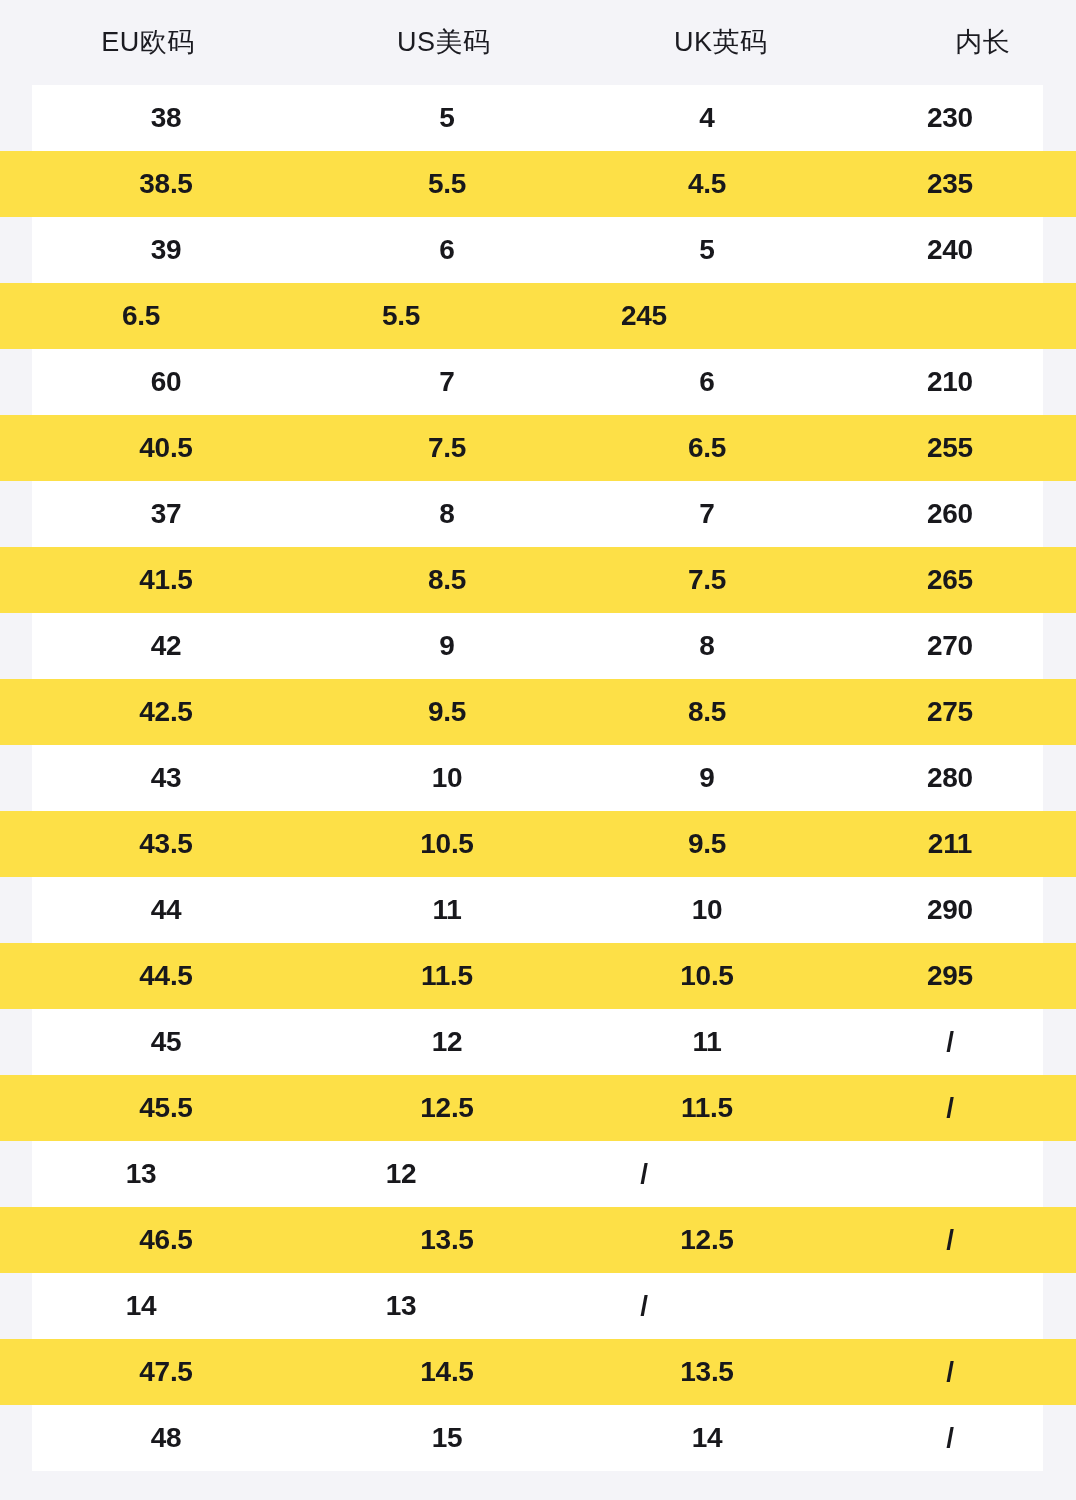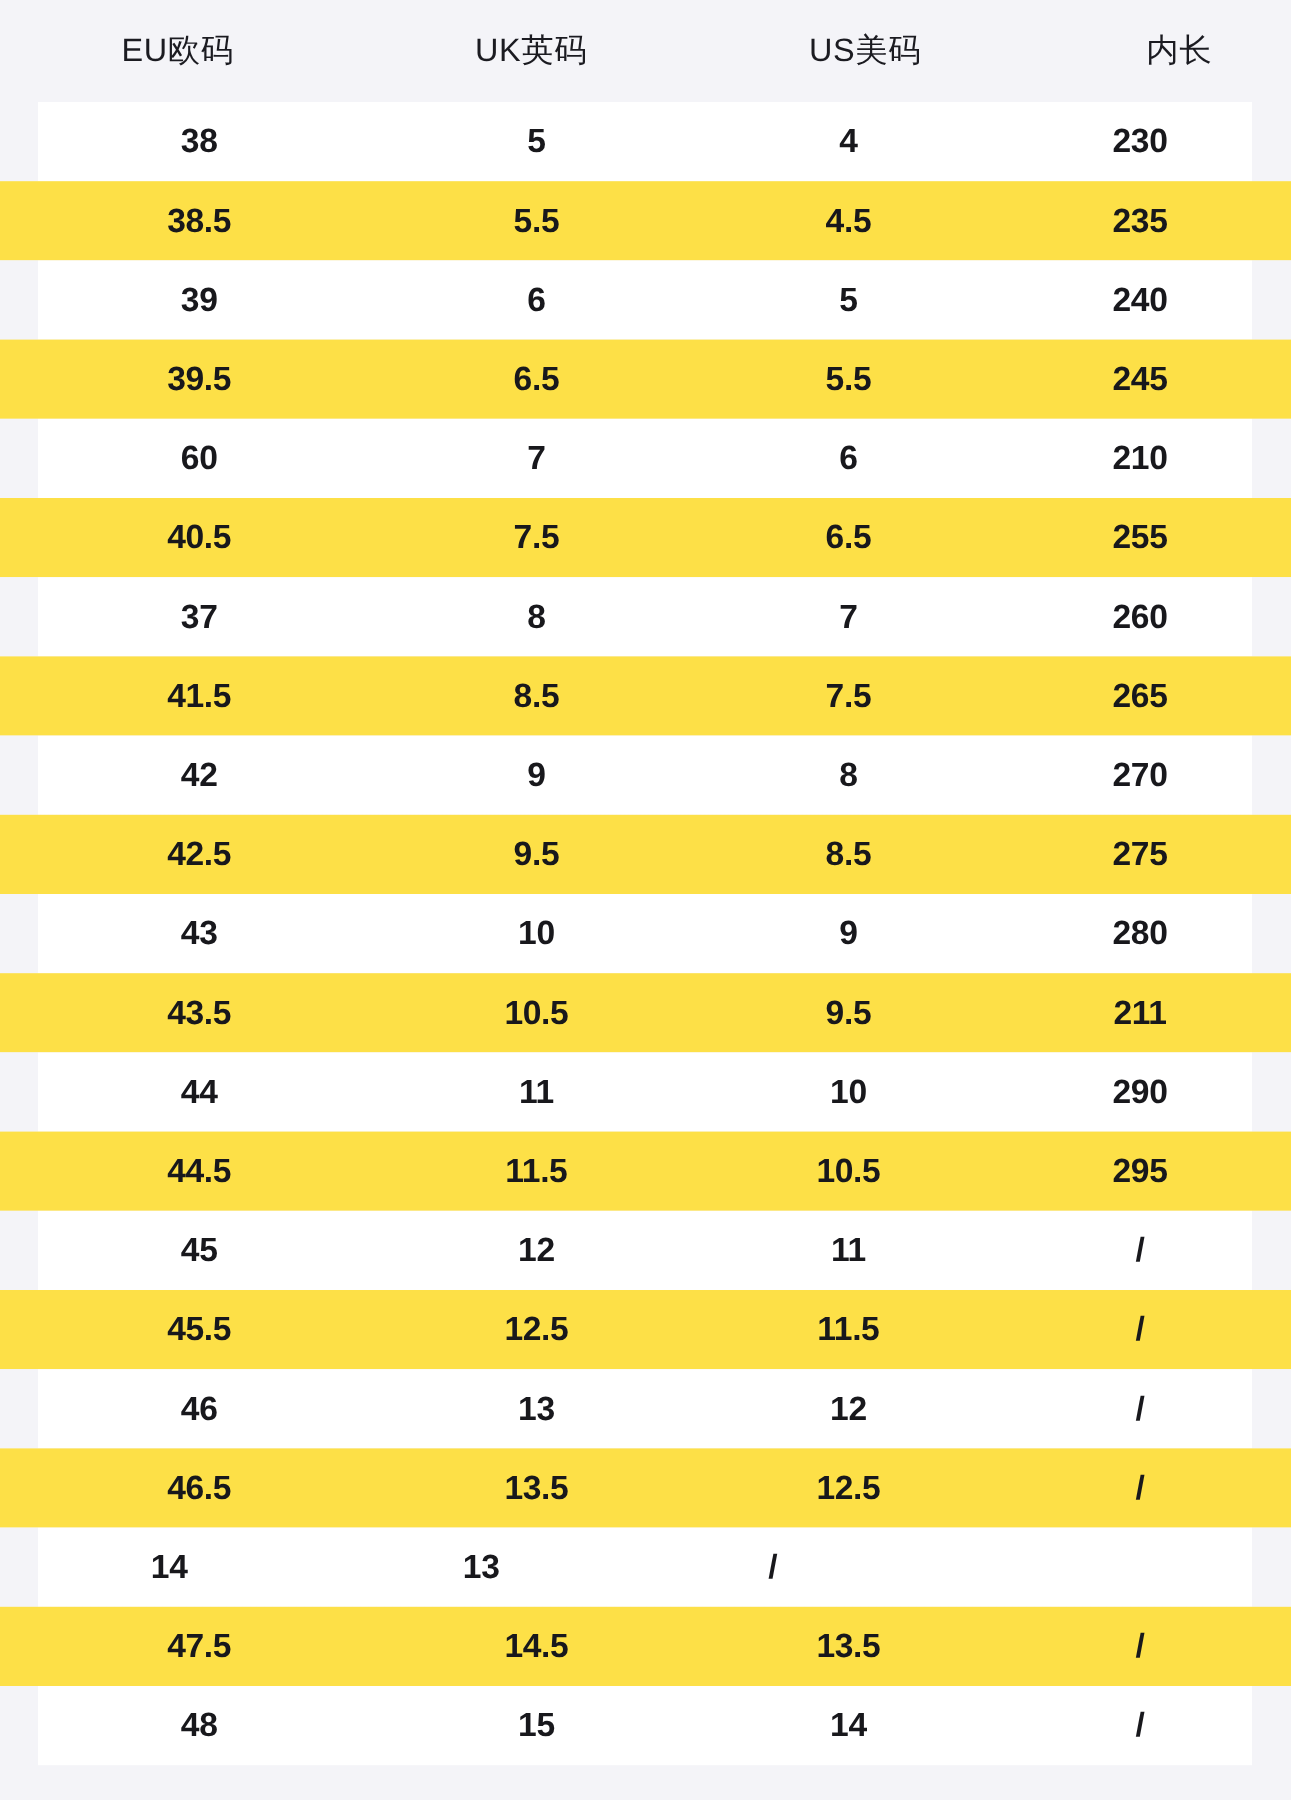--- a/index.html
+++ b/index.html
@@ -82,22 +82,22 @@
     font-size: 28px;
   }
 </style>
 </head>
 <body>
 
 <div class="size-chart">
 
   <div class="chart-header">
     <div class="cell col-eu">EU欧码</div>
+    <div class="cell col-us">US美码</div>
     <div class="cell col-uk">UK英码</div>
-    <div class="cell col-us">US美码</div>
     <div class="cell col-in">内长</div>
   </div>
 
   <div class="chart-body" id="chart-body">
       <div class="row odd">
         <div class="cell col-eu">38</div>
         <div class="cell col-us">5</div>
         <div class="cell col-uk">4</div>
         <div class="cell col-in">230</div>
       </div>
@@ -107,21 +107,20 @@
         <div class="cell col-uk">4.5</div>
         <div class="cell col-in">235</div>
       </div>
       <div class="row odd">
         <div class="cell col-eu">39</div>
         <div class="cell col-us">6</div>
         <div class="cell col-uk">5</div>
         <div class="cell col-in">240</div>
       </div>
       <div class="row even">
-        <div class="cell col-eu">39.5</div>
         <div class="cell col-us">6.5</div>
         <div class="cell col-uk">5.5</div>
         <div class="cell col-in">245</div>
       </div>
       <div class="row odd">
         <div class="cell col-eu">60</div>
         <div class="cell col-us">7</div>
         <div class="cell col-uk">6</div>
         <div class="cell col-in">210</div>
       </div>
@@ -185,21 +184,20 @@
         <div class="cell col-uk">11</div>
         <div class="cell col-in slash">/</div>
       </div>
       <div class="row even">
         <div class="cell col-eu">45.5</div>
         <div class="cell col-us">12.5</div>
         <div class="cell col-uk">11.5</div>
         <div class="cell col-in slash">/</div>
       </div>
       <div class="row odd">
-        <div class="cell col-eu">46</div>
         <div class="cell col-us">13</div>
         <div class="cell col-uk">12</div>
         <div class="cell col-in slash">/</div>
       </div>
       <div class="row even">
         <div class="cell col-eu">46.5</div>
         <div class="cell col-us">13.5</div>
         <div class="cell col-uk">12.5</div>
         <div class="cell col-in slash">/</div>
       </div>

